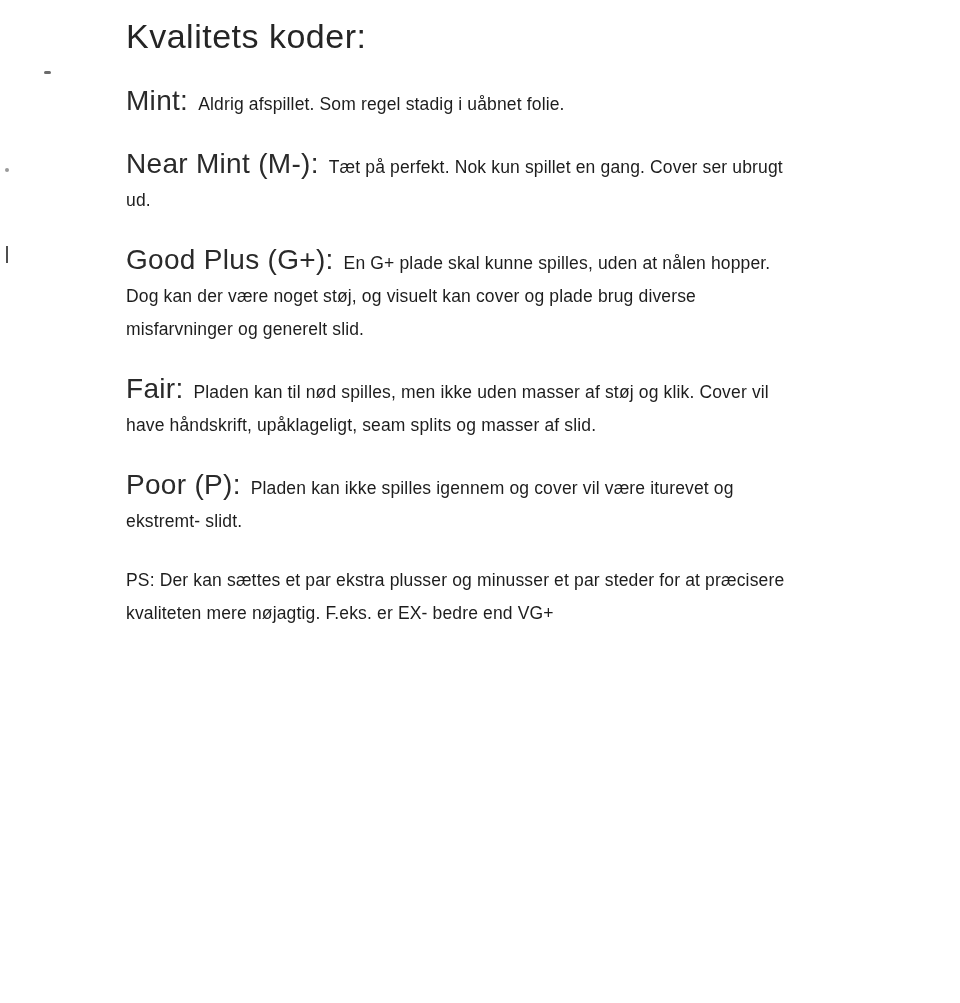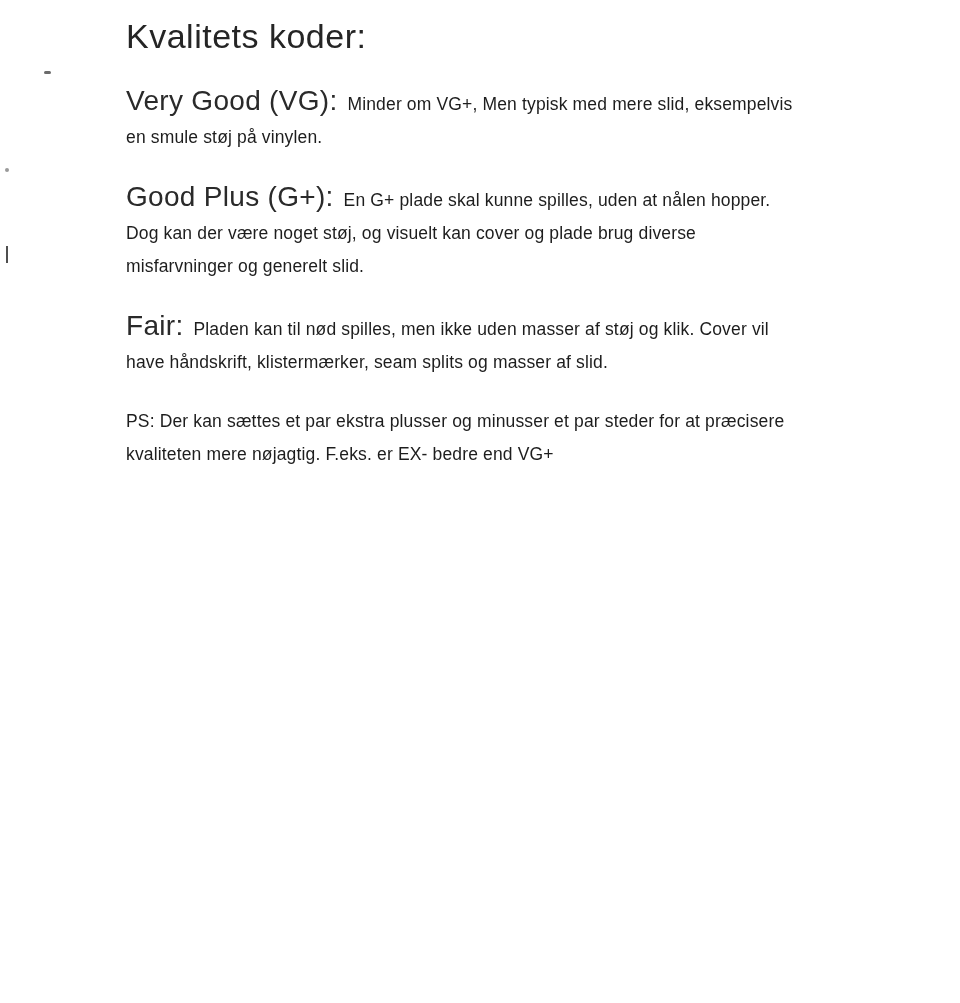--- a/index.html
+++ b/index.html
@@ -68,37 +68,43 @@
     background: #4f4f4f;
   }
 </style>
 </head>
 <body>
 
 <div class="page">
 
   <h1 class="doc-title">Kvalitets koder:</h1>
 
+  <p class="entry">
+    <span class="term">Mint:</span><span class="desc">Aldrig afspillet. Som regel stadig i uåbnet folie.</span>
+  </p>
+
+  <p class="entry">
+    <span class="term">Near Mint (M-):</span><span class="desc">Tæt på perfekt. Nok kun spillet en gang. Cover ser ubrugt ud.</span>
+  </p>
 
 
 
-
-  <p class="entry">
-    <span class="term">Very Good (VG):</span><span class="desc">Minder om VG+, Men typisk med mere slid, eksempelvis en smule støj på vinylen.</span>
-  </p>
 
   <p class="entry">
     <span class="term">Good Plus (G+):</span><span class="desc">En G+ plade skal kunne spilles, uden at nålen hopper. Dog kan der være noget støj, og visuelt kan cover og plade brug diverse misfarvninger og generelt slid.</span>
   </p>
 
 
   <p class="entry">
-    <span class="term">Fair:</span><span class="desc">Pladen kan til nød spilles, men ikke uden masser af støj og klik. Cover vil have håndskrift, klistermærker, seam splits og masser af slid.</span>
+    <span class="term">Fair:</span><span class="desc">Pladen kan til nød spilles, men ikke uden masser af støj og klik. Cover vil have håndskrift, upåklageligt, seam splits og masser af slid.</span>
   </p>
 
+  <p class="entry">
+    <span class="term">Poor (P):</span><span class="desc">Pladen kan ikke spilles igennem og cover vil være iturevet og ekstremt- slidt.</span>
+  </p>
 
   <p class="ps-note">PS: Der kan sættes et par ekstra plusser og minusser et par steder for at præcisere kvaliteten mere nøjagtig. F.eks. er EX- bedre end VG+</p>
 
 </div>
 
 <div class="artifact artifact-dash"></div>
 <div class="artifact artifact-speck"></div>
 <div class="artifact artifact-line"></div>
 
 </body></html>

